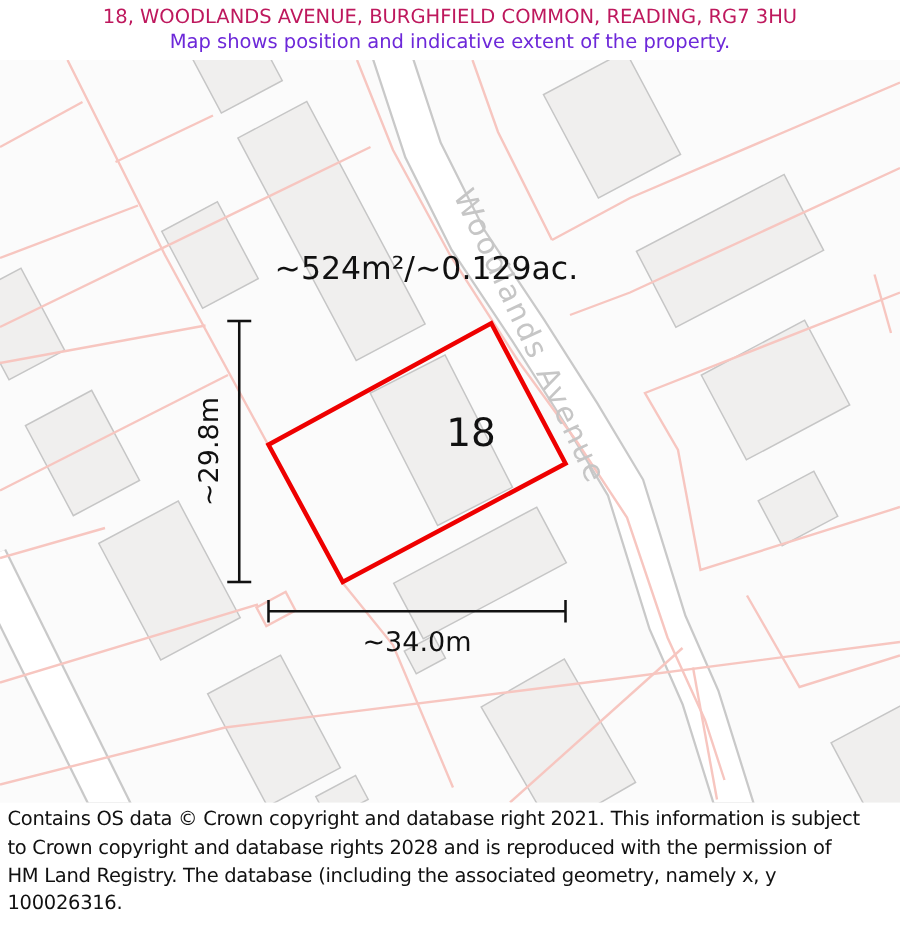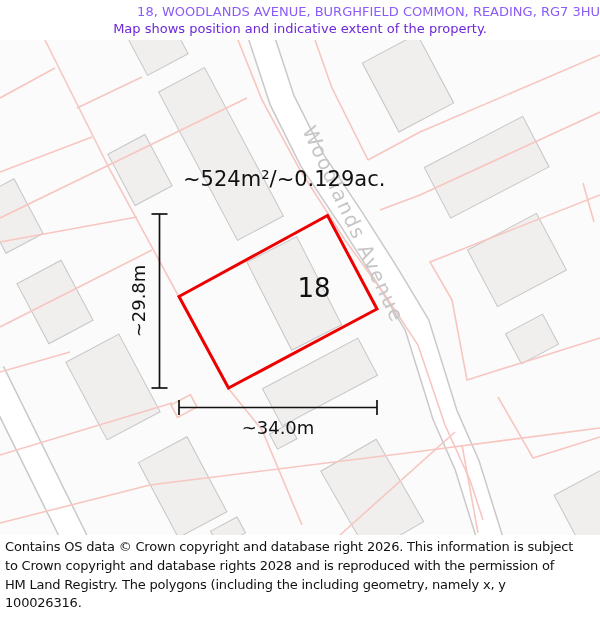--- a/index.html
+++ b/index.html
@@ -1,19 +1,19 @@
 <!DOCTYPE html>
 <html><head>
 <meta charset="utf-8">
 <style>
   html,body{margin:0;padding:0;background:#ffffff;}
   body{width:600px;height:625px;overflow:hidden;font-family:"DejaVu Sans",sans-serif;color:#111;}
   .page{width:600px;height:625px;position:relative;background:#ffffff;}
   header{height:40px;text-align:center;padding-top:3px;box-sizing:border-box;}
-  .hdr1{font-size:13px;line-height:17px;color:#8b5cf6;text-align:right;}
+  .hdr1{font-size:13px;line-height:17px;color:#be185d;}
   .hdr2{font-size:13px;line-height:17px;color:#6d28d9;}
   .map-wrap{width:600px;height:495px;position:relative;background:#fbfbfb;}
   svg{display:block;}
   footer{padding:3px 6px 0 5px;font-size:13px;line-height:18.8px;color:#111;letter-spacing:-0.2px;}
   footer div{white-space:nowrap;}
 </style>
 </head>
 <body>
 
 <div class="page">
@@ -101,19 +101,19 @@
         <line x1="179" y1="367.5" x2="377" y2="367.5"></line>
         <line x1="179" y1="360" x2="179" y2="375"></line>
         <line x1="377" y1="360" x2="377" y2="375"></line>
       </g>
       <text x="278" y="394" text-anchor="middle" font-size="18" fill="#111">~34.0m</text>
 
     </svg>
   </div>
 
   <footer>
-    <div>Contains OS data © Crown copyright and database right 2026. This information is subject</div>
+    <div>Contains OS data © Crown copyright and database right 2021. This information is subject</div>
     <div>to Crown copyright and database rights 2028 and is reproduced with the permission of</div>
-    <div>HM Land Registry. The polygons (including the including geometry, namely x, y</div>
+    <div>HM Land Registry. The database (including the associated geometry, namely x, y</div>
     <div>100026316.</div>
   </footer>
 
 </div>
 
 </body></html>

